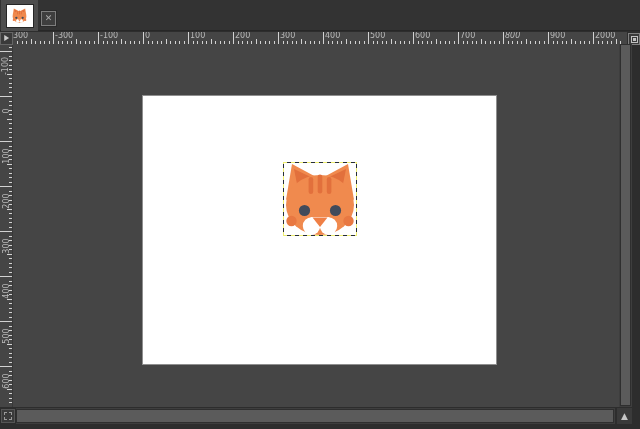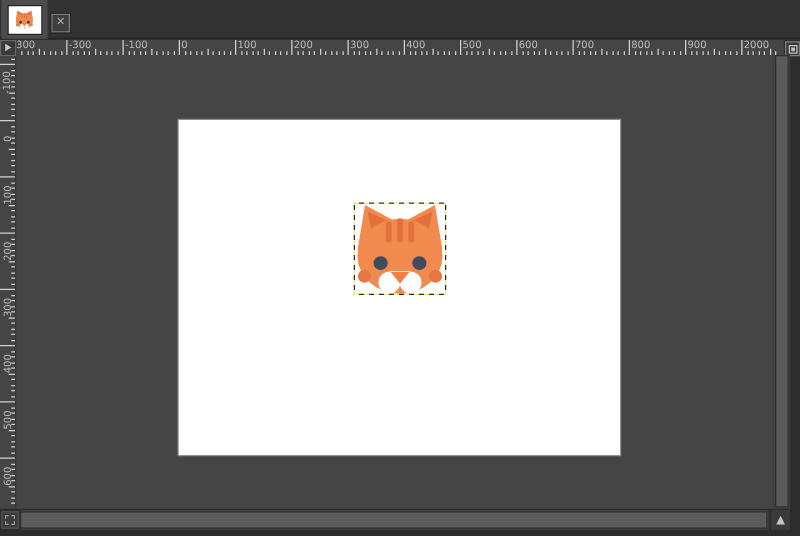--- a/index.html
+++ b/index.html
@@ -250,21 +250,21 @@
       <div class="hlabel" style="left: 42px;">-300</div>
       <div class="hlabel" style="left: 87px;">-100</div>
       <div class="hlabel" style="left: 132px;">0</div>
       <div class="hlabel" style="left: 177px;">100</div>
       <div class="hlabel" style="left: 222px;">200</div>
       <div class="hlabel" style="left: 267px;">300</div>
       <div class="hlabel" style="left: 312px;">400</div>
       <div class="hlabel" style="left: 357px;">500</div>
       <div class="hlabel" style="left: 402px;">600</div>
       <div class="hlabel" style="left: 447px;">700</div>
-      <div class="hlabel" style="left: 492px;">800</div>
+      <div class="hlabel" style="left: 492px; font-style: italic;">800</div>
       <div class="hlabel" style="left: 537px;">900</div>
       <div class="hlabel" style="left: 582px;">2000</div>
     </div>
 
   <div id="zoomfit-btn">
     <i></i>
   </div>
 
   <div id="vruler">
       <div class="vtick" style="top: 1.5px;"></div>

